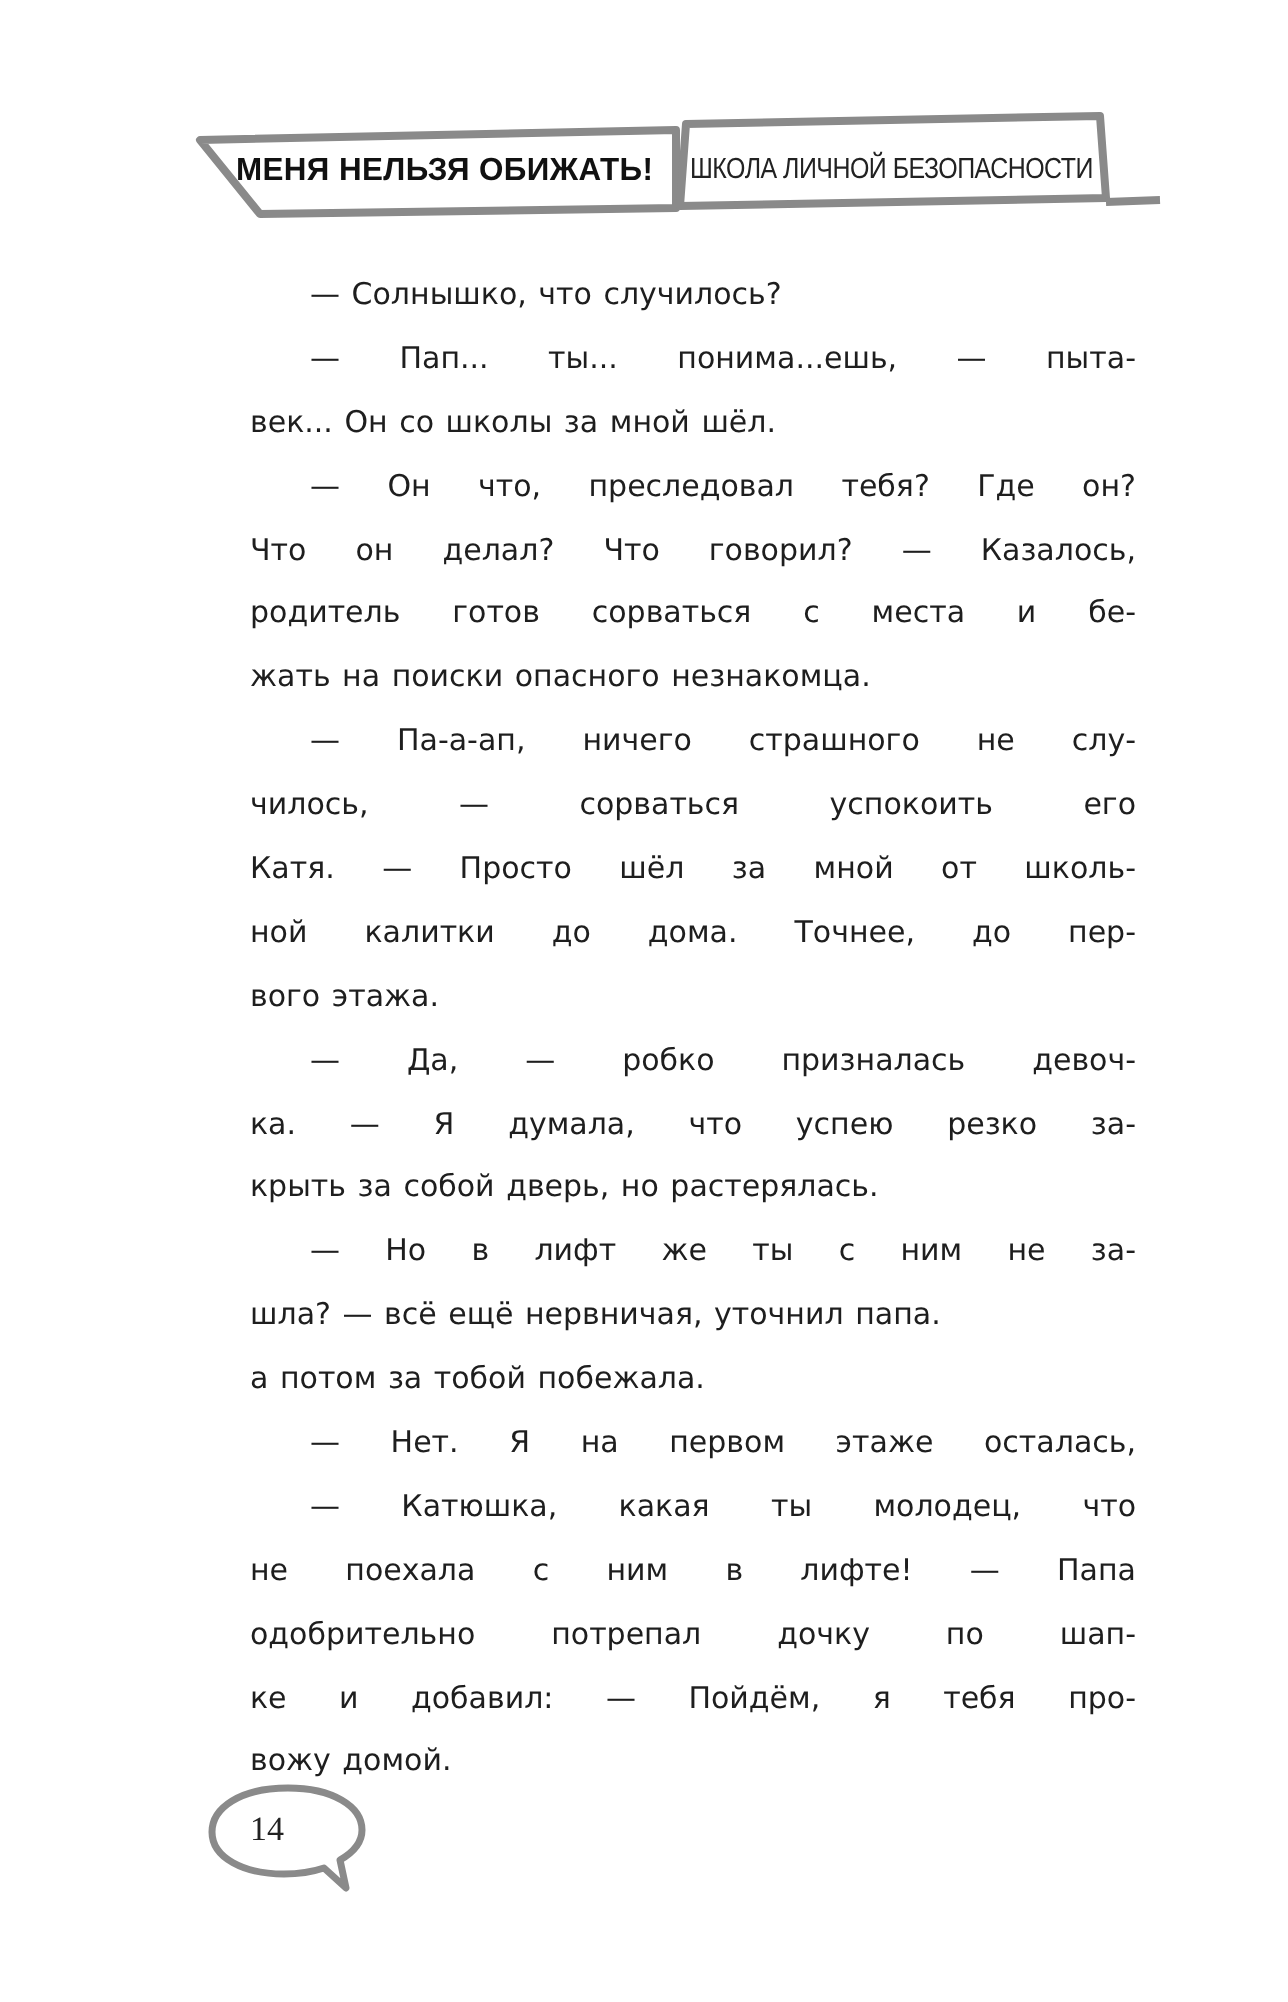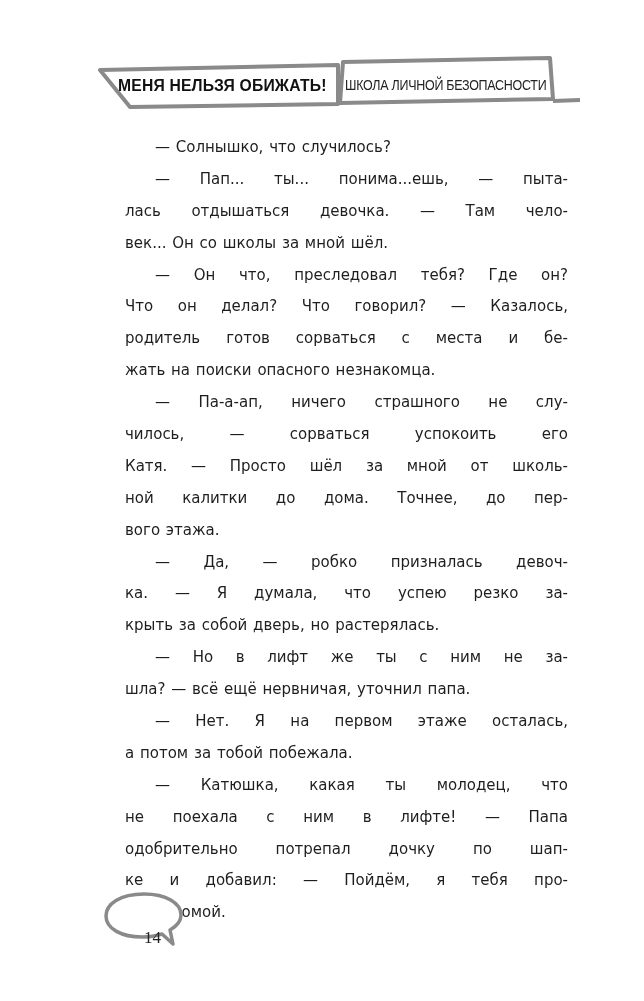--- a/index.html
+++ b/index.html
@@ -83,25 +83,24 @@
     .page-number-wrap svg {
       position: absolute;
       left: 0;
       top: 0;
     }
     .page-number {
       position: absolute;
       left: 25px;
       top: 17px;
       width: 36px;
-      text-align: right;
+      text-align: left;
       font-family: "Liberation Serif", serif;
       font-size: 17px;
       color: #222;
-      margin-top: 23px;
     }
   </style>
 </head>
 <body>
 
 <div class="header">
   <svg width="644" height="120">
 
     <polygon points="100,70 338,65 338,104 130,107" fill="#ffffff" stroke="#8a8a8a" stroke-width="4" stroke-linejoin="round"></polygon>
 
@@ -109,38 +108,37 @@
 
     <line x1="553" y1="101" x2="580" y2="100" stroke="#8a8a8a" stroke-width="4"></line>
   </svg>
   <div class="series-title">МЕНЯ НЕЛЬЗЯ ОБИЖАТЬ!</div>
   <div class="section-title">ШКОЛА ЛИЧНОЙ БЕЗОПАСНОСТИ</div>
 </div>
 
 <div class="text-body" id="text-body">
     <div class="line indent last">— Солнышко, что случилось?</div>
     <div class="line indent">— Пап... ты... понима...ешь, — пыта-</div>
-    <div class="line">лась отдышаться девочка. — Там чело-</div>
     <div class="line last">век... Он со школы за мной шёл.</div>
     <div class="line indent">— Он что, преследовал тебя? Где он?</div>
     <div class="line">Что он делал? Что говорил? — Казалось,</div>
     <div class="line">родитель готов сорваться с места и бе-</div>
     <div class="line last">жать на поиски опасного незнакомца.</div>
     <div class="line indent">— Па-а-ап, ничего страшного не слу-</div>
     <div class="line">чилось, — сорваться успокоить его</div>
     <div class="line">Катя. — Просто шёл за мной от школь-</div>
     <div class="line">ной калитки до дома. Точнее, до пер-</div>
     <div class="line last">вого этажа.</div>
     <div class="line indent">— Да, — робко призналась девоч-</div>
     <div class="line">ка. — Я думала, что успею резко за-</div>
     <div class="line last">крыть за собой дверь, но растерялась.</div>
     <div class="line indent">— Но в лифт же ты с ним не за-</div>
     <div class="line last">шла? — всё ещё нервничая, уточнил папа.</div>
+    <div class="line last">а потом за тобой побежала.</div>
     <div class="line indent">— Нет. Я на первом этаже осталась,</div>
-    <div class="line last">а потом за тобой побежала.</div>
     <div class="line indent">— Катюшка, какая ты молодец, что</div>
     <div class="line">не поехала с ним в лифте! — Папа</div>
     <div class="line">одобрительно потрепал дочку по шап-</div>
     <div class="line">ке и добавил: — Пойдём, я тебя про-</div>
     <div class="line last">вожу домой.</div>
   </div>
 
 <div class="page-number-wrap">
   <svg width="90" height="70">
     <path d="M 44 6

